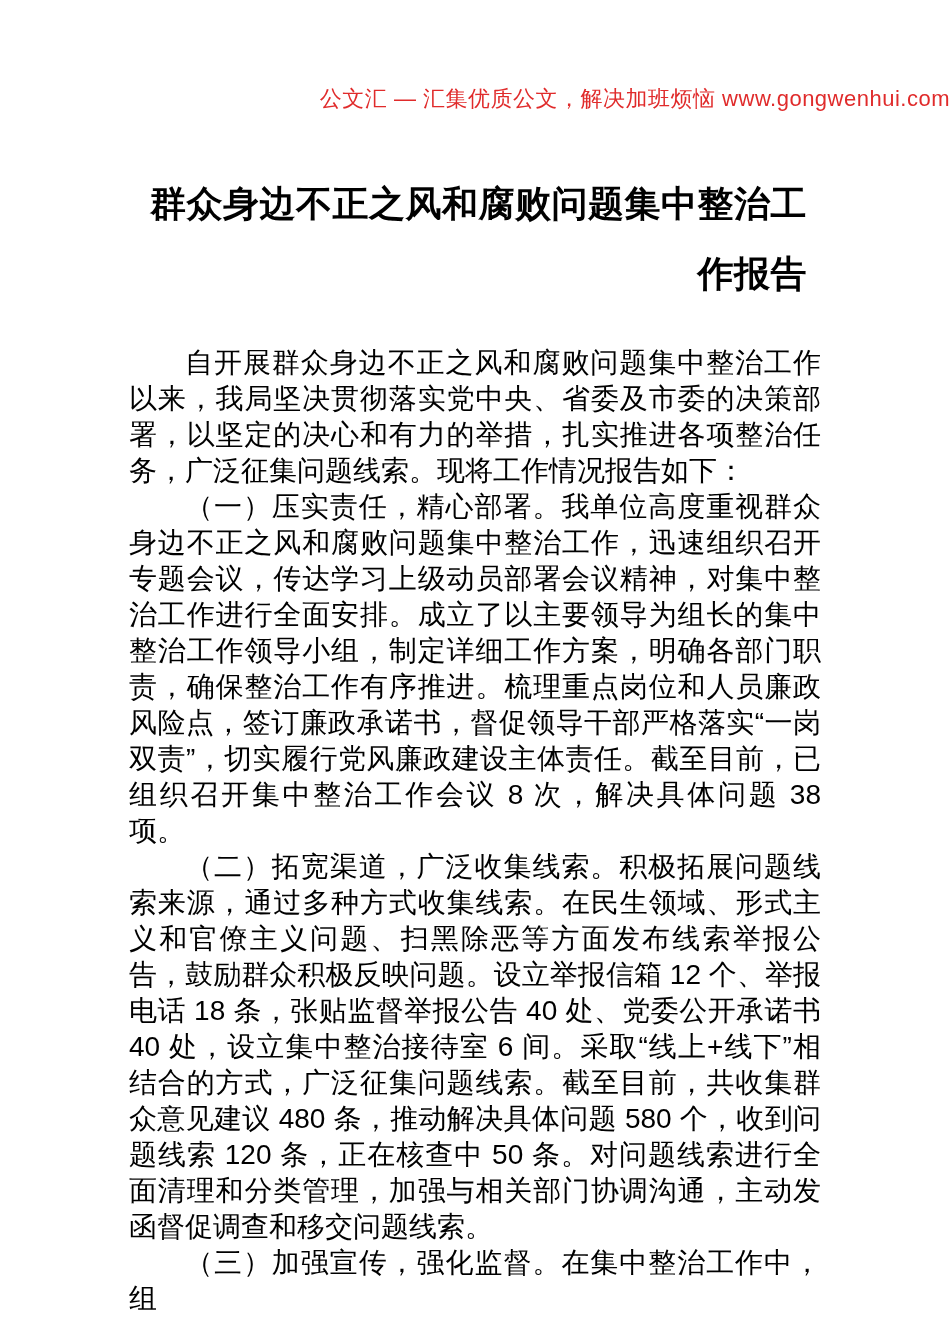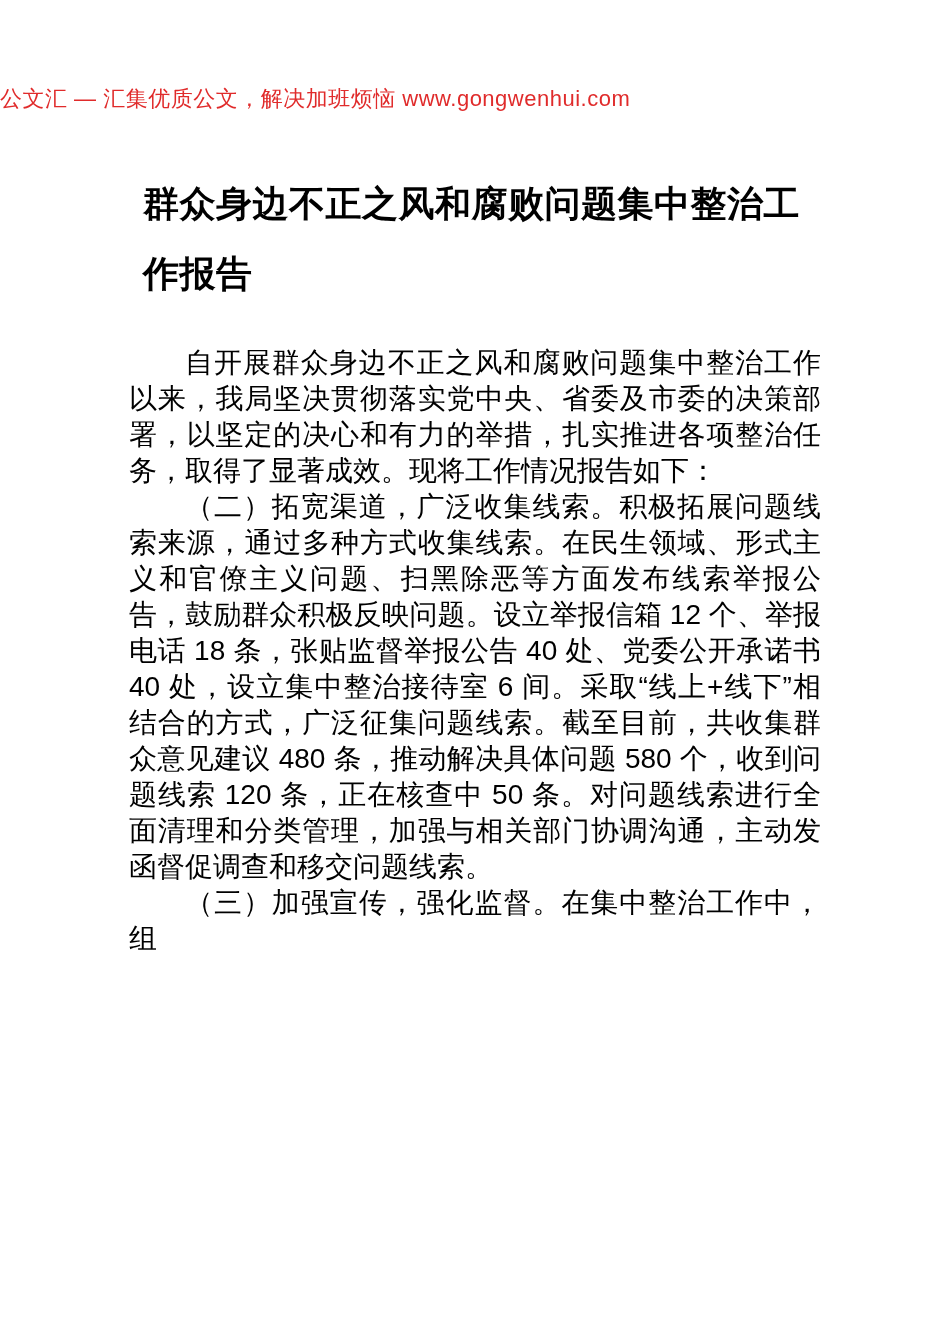--- a/index.html
+++ b/index.html
@@ -15,32 +15,32 @@
     overflow: hidden;
   }
   .page {
     width: 950px;
     height: 1344px;
     background: #ffffff;
     box-sizing: border-box;
   }
   .watermark {
     padding-top: 85px;
-    text-align: left;
+    text-align: right;
     font-size: 22px;
     line-height: 28px;
     letter-spacing: 0.5px;
   }
   .doc-title {
     width: 664px;
     margin: 56px auto 0 auto;
     font-size: 36px;
     font-weight: bold;
     line-height: 70px;
-    text-align: left;
+    text-align: right;
     letter-spacing: 0.5px;
   }
   .doc-body {
     width: 692px;
     margin: 36px auto 0 auto;
     font-size: 28px;
     line-height: 36px;
     text-align: justify;
     text-justify: inter-character;
   }
@@ -54,18 +54,19 @@
 </head>
 <body>
 
 <div class="page">
 
   <div class="watermark" style="color: rgb(224, 43, 43);">公文汇 — 汇集优质公文，解决加班烦恼 www.gongwenhui.com</div>
 
   <h1 class="doc-title">群众身边不正之风和腐败问题集中整治工作报告</h1>
 
   <div class="doc-body" style="color: rgb(0, 0, 0);">
-    <p>自开展群众身边不正之风和腐败问题集中整治工作以来，我局坚决贯彻落实党中央、省委及市委的决策部署，以坚定的决心和有力的举措，扎实推进各项整治任务，取得了显著成效。现将工作情况报告如下：</p>
+    <p>自开展群众身边不正之风和腐败问题集中整治工作以来，我局坚决贯彻落实党中央、省委及市委的决策部署，以坚定的决心和有力的举措，扎实推进各项整治任务，广泛征集问题线索。现将工作情况报告如下：</p>
+    <p>（一）压实责任，精心部署。我单位高度重视群众身边不正之风和腐败问题集中整治工作，迅速组织召开专题会议，传达学习上级动员部署会议精神，对集中整治工作进行全面安排。成立了以主要领导为组长的集中整治工作领导小组，制定详细工作方案，明确各部门职责，确保整治工作有序推进。梳理重点岗位和人员廉政风险点，签订廉政承诺书，督促领导干部严格落实“一岗双责”，切实履行党风廉政建设主体责任。截至目前，已组织召开集中整治工作会议 8 次，解决具体问题 38 项。</p>
     <p>（二）拓宽渠道，广泛收集线索。积极拓展问题线索来源，通过多种方式收集线索。在民生领域、形式主义和官僚主义问题、扫黑除恶等方面发布线索举报公告，鼓励群众积极反映问题。设立举报信箱 12 个、举报电话 18 条，张贴监督举报公告 40 处、党委公开承诺书 40 处，设立集中整治接待室 6 间。采取“线上+线下”相结合的方式，广泛征集问题线索。截至目前，共收集群众意见建议 480 条，推动解决具体问题 580 个，收到问题线索 120 条，正在核查中 50 条。对问题线索进行全面清理和分类管理，加强与相关部门协调沟通，主动发函督促调查和移交问题线索。</p>
     <p>（三）加强宣传，强化监督。在集中整治工作中，组</p>
   </div>
 
 </div>
 
 </body></html>

